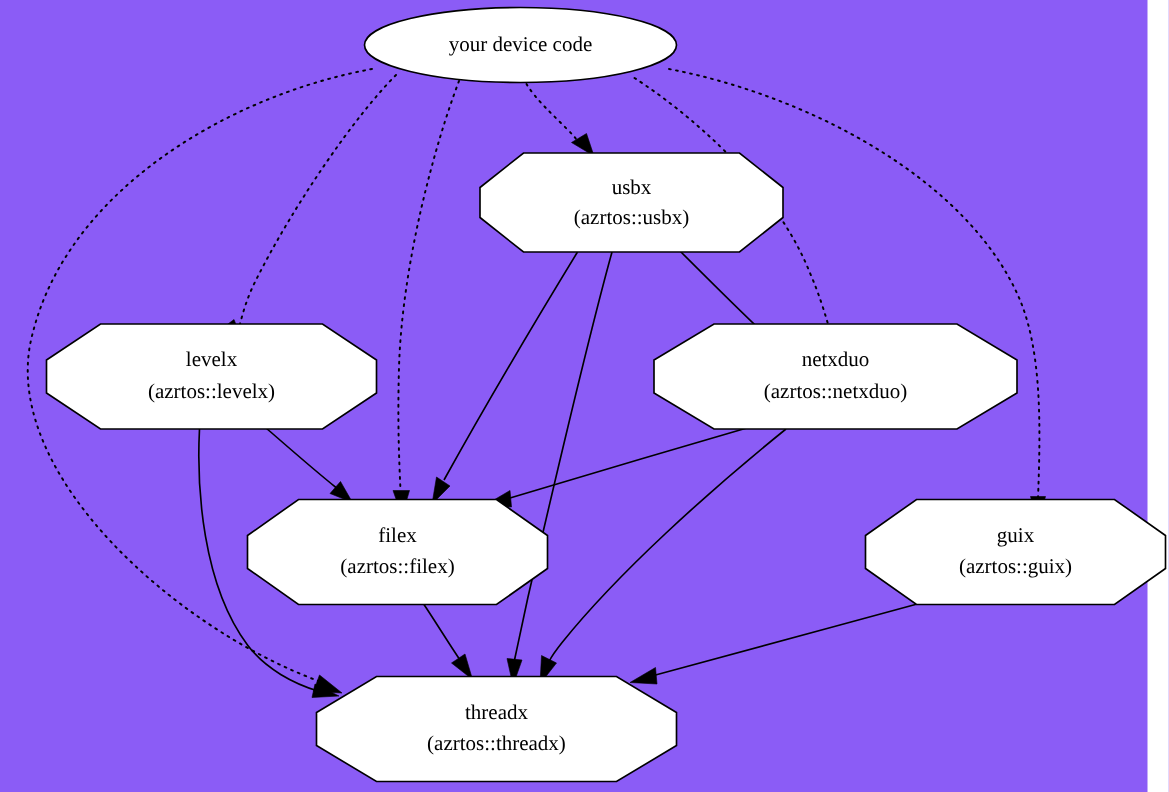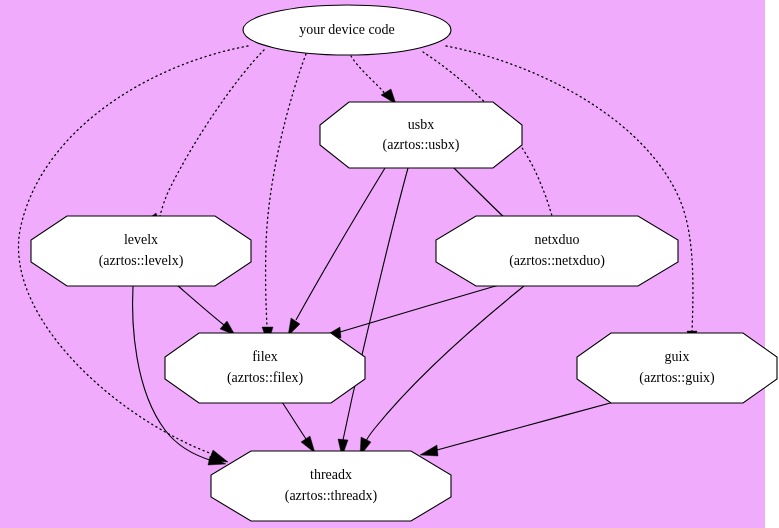--- a/index.html
+++ b/index.html
@@ -10,21 +10,21 @@
   body {
     width: 779px;
     height: 528px;
     overflow: hidden;
     font-family: "Liberation Serif", "DejaVu Serif", serif;
   }
   #graph-root {
     position: relative;
     width: 765px;
     height: 528px;
-    background: #f0abfc;
+    background: #8b5cf6;
   }
   svg#graph-svg {
     display: block;
     width: 779px;
     height: 528px;
   }
   .node-shape {
     fill: #ffffff;
     stroke: #000000;
     stroke-width: 1.1;

